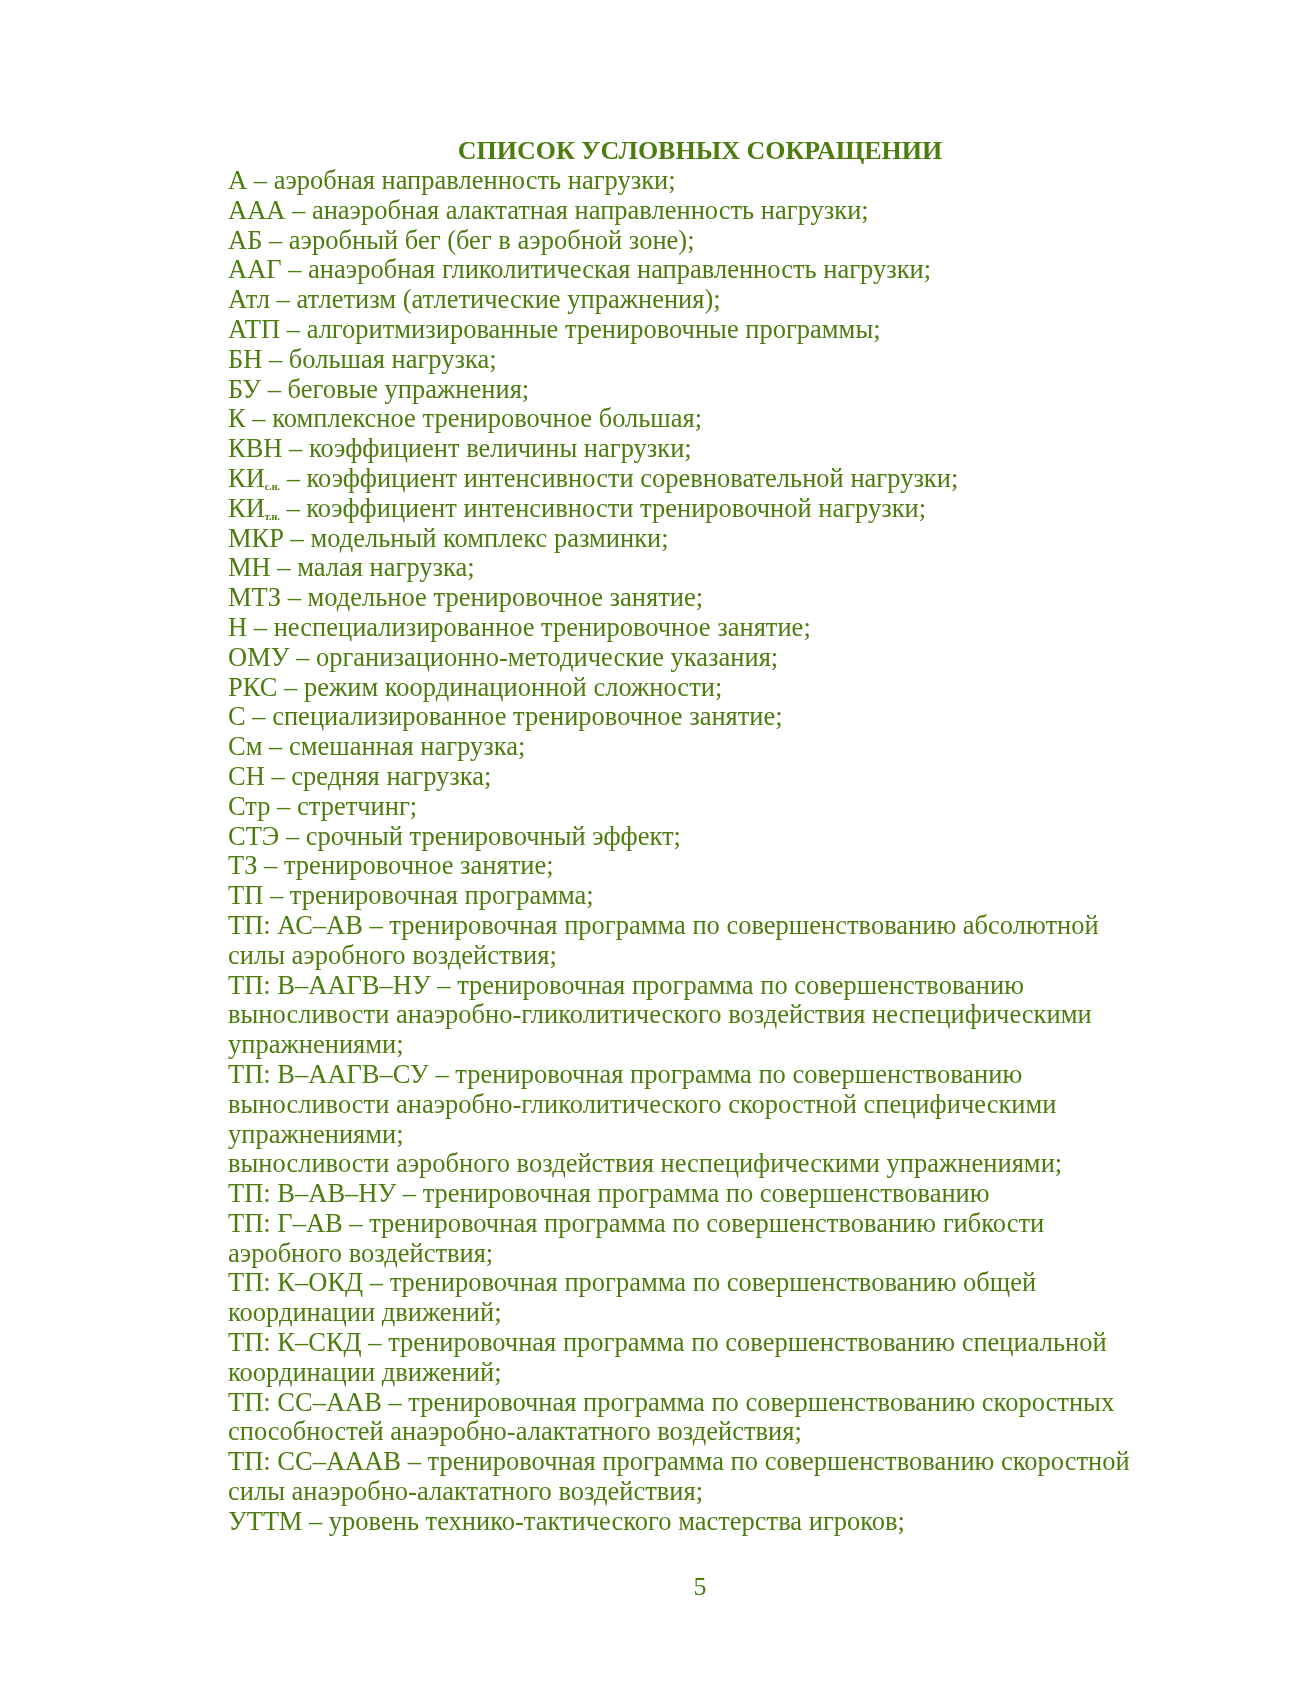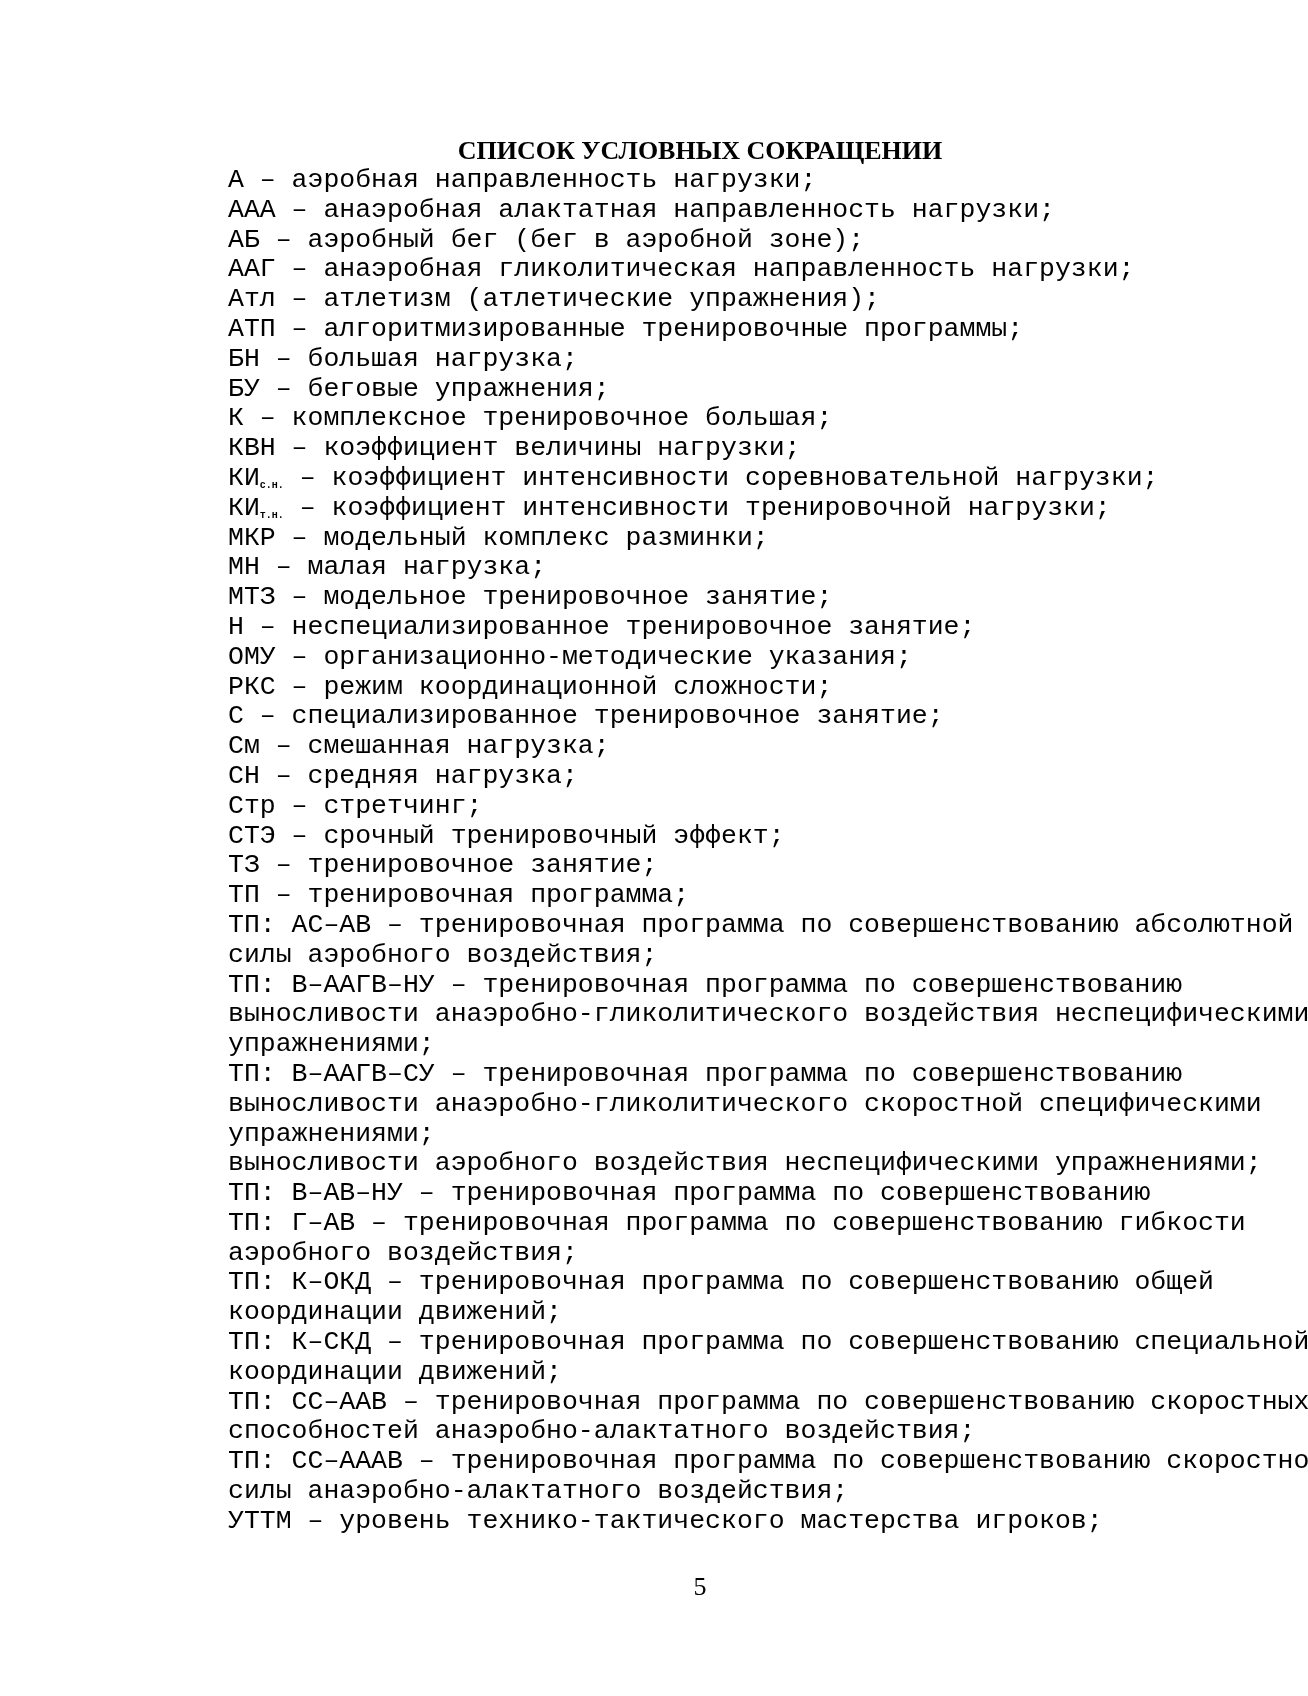--- a/index.html
+++ b/index.html
@@ -1,31 +1,31 @@
 <!DOCTYPE html>
 <html><head>
 <meta charset="utf-8">
 <style>
   html, body { margin: 0; padding: 0; background: #ffffff; }
   body { width: 1308px; height: 1696px; position: relative; overflow: hidden; }
   .page {
     position: absolute; left: 0; top: 0; width: 1308px; height: 1696px;
-    background: #ffffff; color: #000000;
+    background: #ffffff; color: #4d7c0f;
     font-family: "Liberation Serif", "DejaVu Serif", serif;
   }
   .title {
     position: absolute; left: 0; width: 1400px; top: 136px;
     text-align: center; font-weight: bold; font-size: 26px; line-height: 30px;
     white-space: nowrap;
   }
   .body {
     position: absolute; left: 228px; top: 166px; width: 1000px;
     font-size: 26.5px; line-height: 29.8px;
   }
-  .line { white-space: nowrap; height: 29.8px; font-family: Liberation Mono, monospace; }
+  .line { white-space: nowrap; height: 29.8px; }
   .sub { font-size: 10px; font-weight: bold; vertical-align: -3px; }
   .page-number {
     position: absolute; left: 0; width: 1400px; top: 1572px;
     text-align: center; font-size: 26px; line-height: 30px;
   }
 </style>
 </head>
 <body>
 
 <div class="page">

